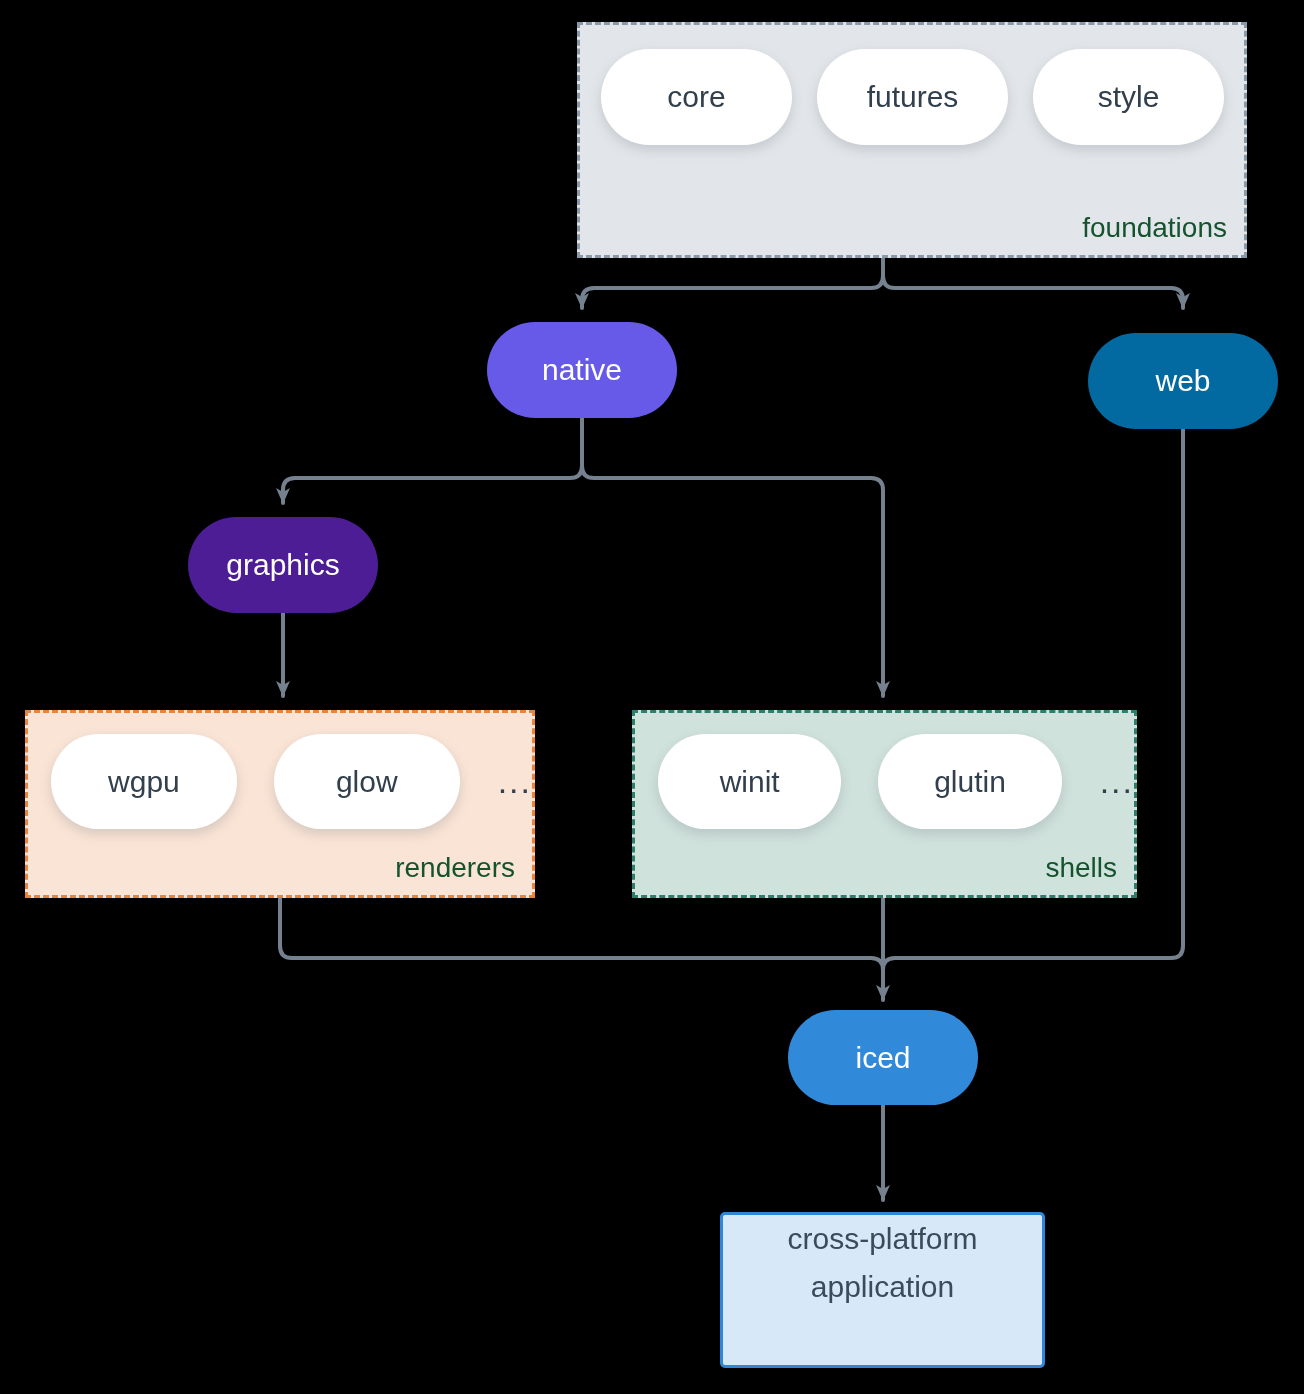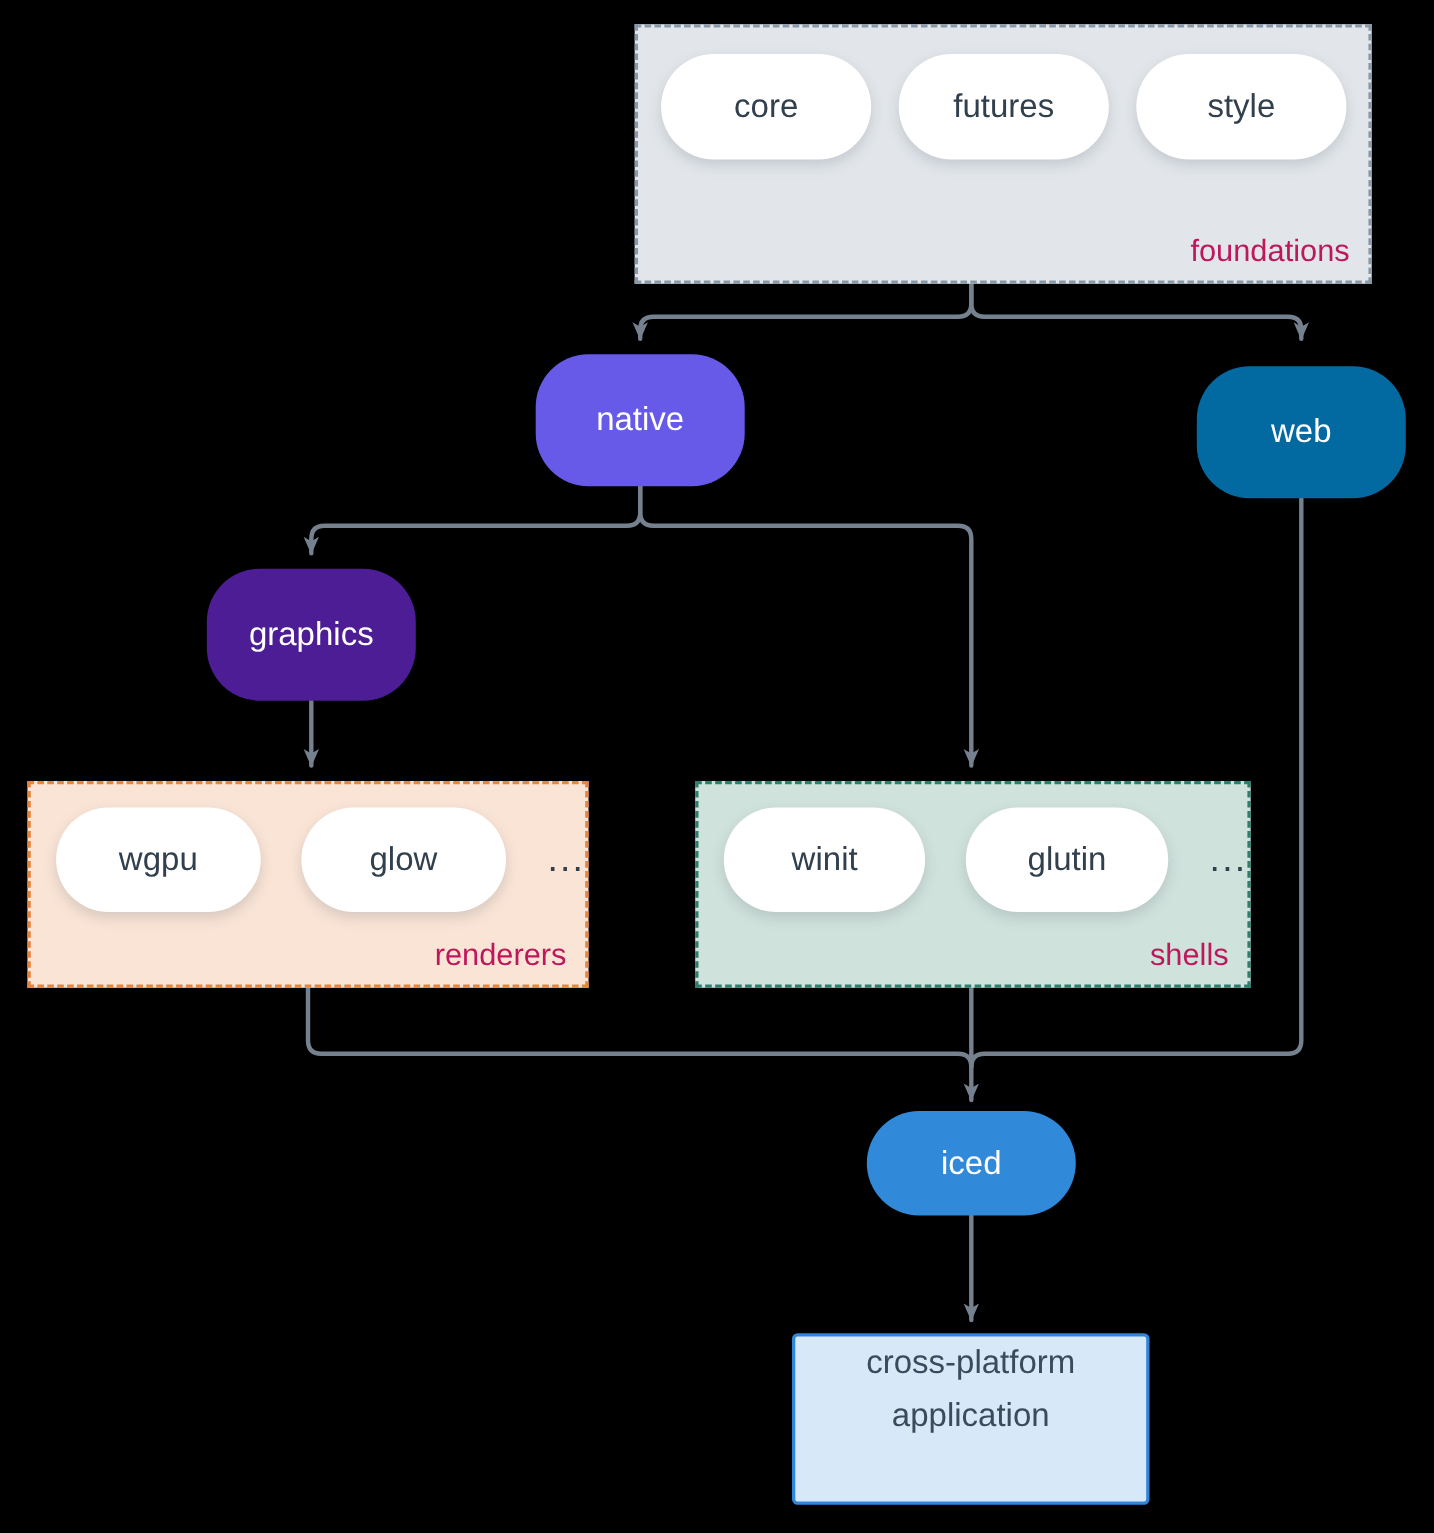--- a/index.html
+++ b/index.html
@@ -64,29 +64,29 @@
   .ellipsis {
     font-size: 34px;
     color: #32404e;
     letter-spacing: 2px;
     padding-left: 1px;
   }
   .group-label {
     position: absolute;
     right: 17px; bottom: 11px;
     font-size: 28px;
-    color: #be185d;
+    color: #14532d;
   }
   .node-pill {
     position: absolute;
     z-index: 1;
     display: flex;
     align-items: center;
     justify-content: center;
-    width: 190px; height: 120px;
+    width: 190px; height: 96px;
     border-radius: 48px;
     font-size: 30px;
     color: #ffffff;
   }
   .node-native   { left: 487px;  top: 322px; background: #675ae9; }
   .node-web      { left: 1088px; top: 333px; background: #0369a1; }
   .node-graphics { left: 188px;  top: 517px; background: #4c1d95; }
   .node-iced     { left: 788px;  top: 1010px; height: 95px; background: #3089d9; }
   .app-box {
     position: absolute;

